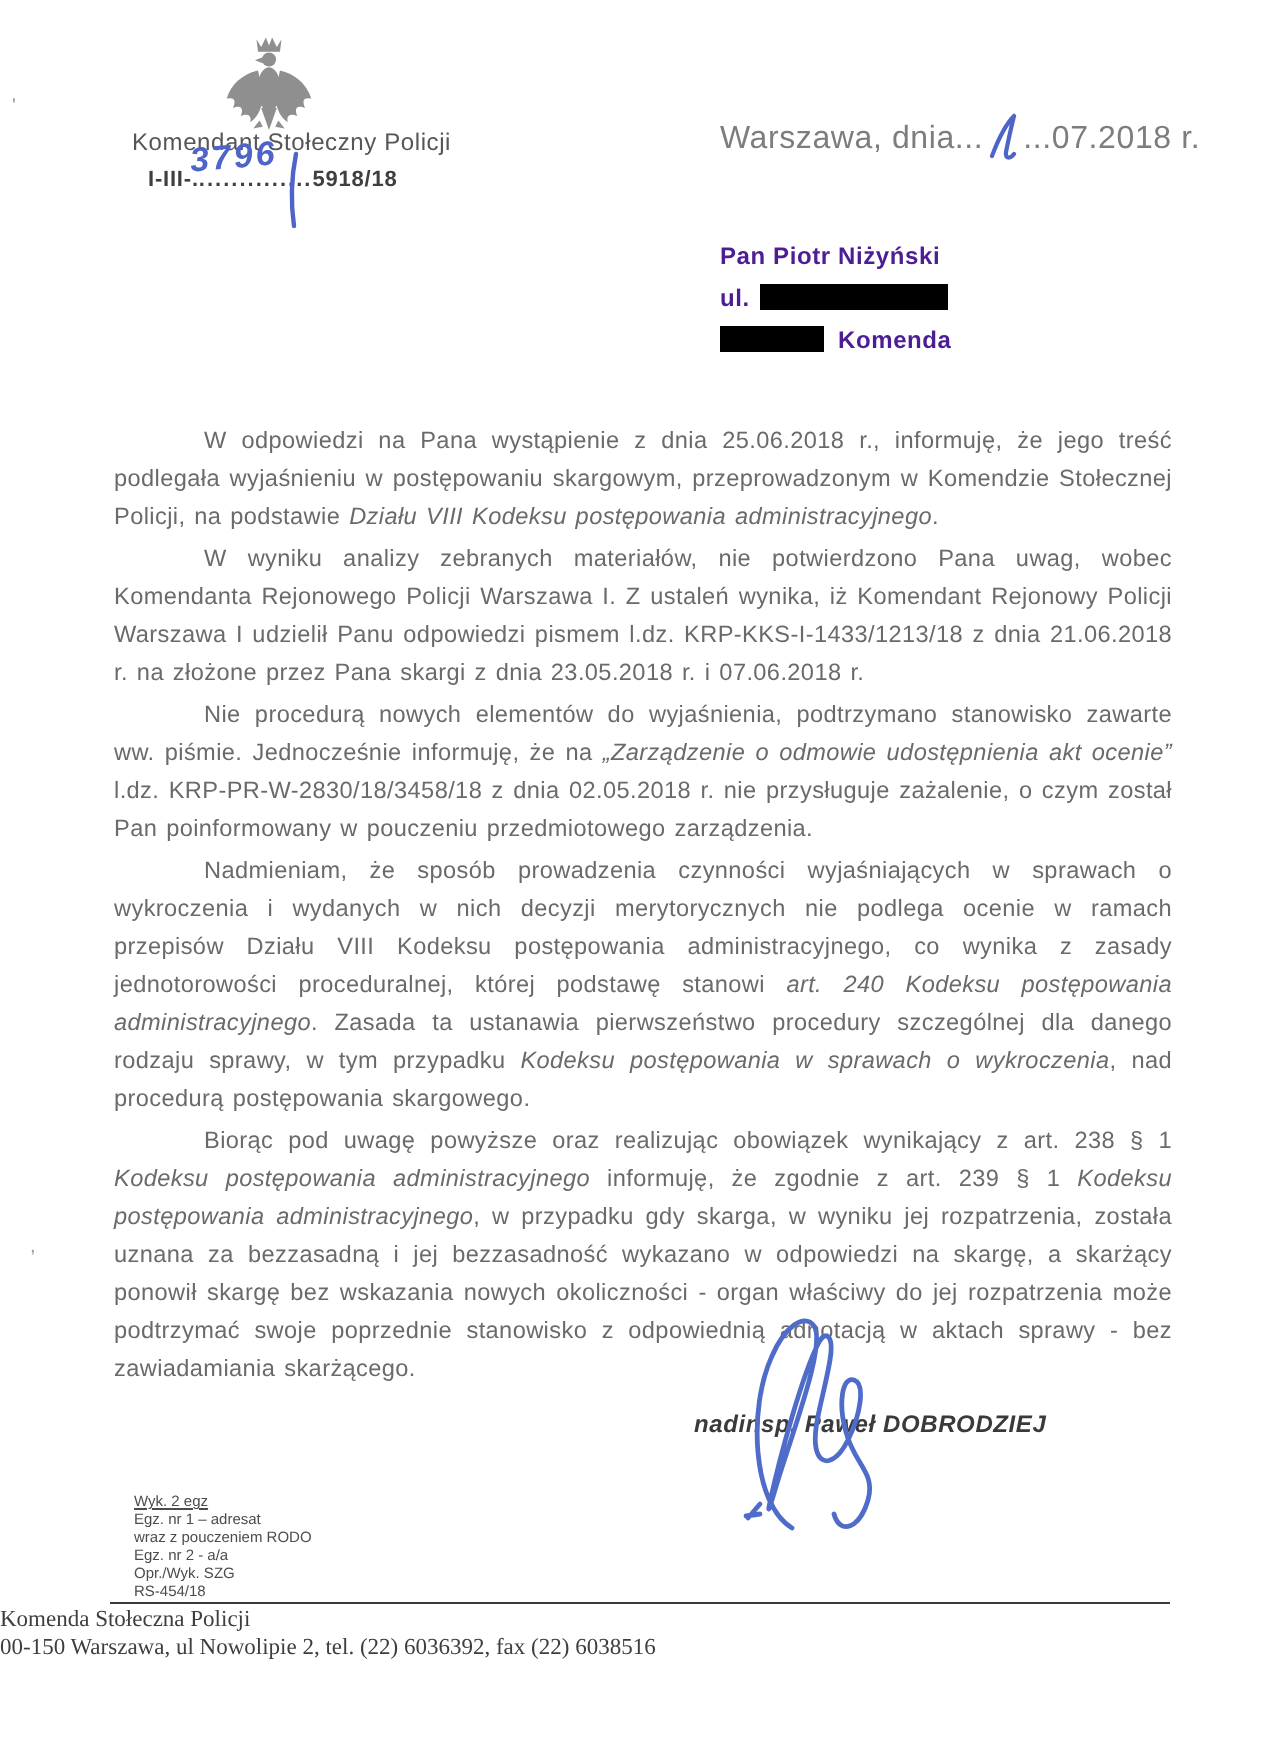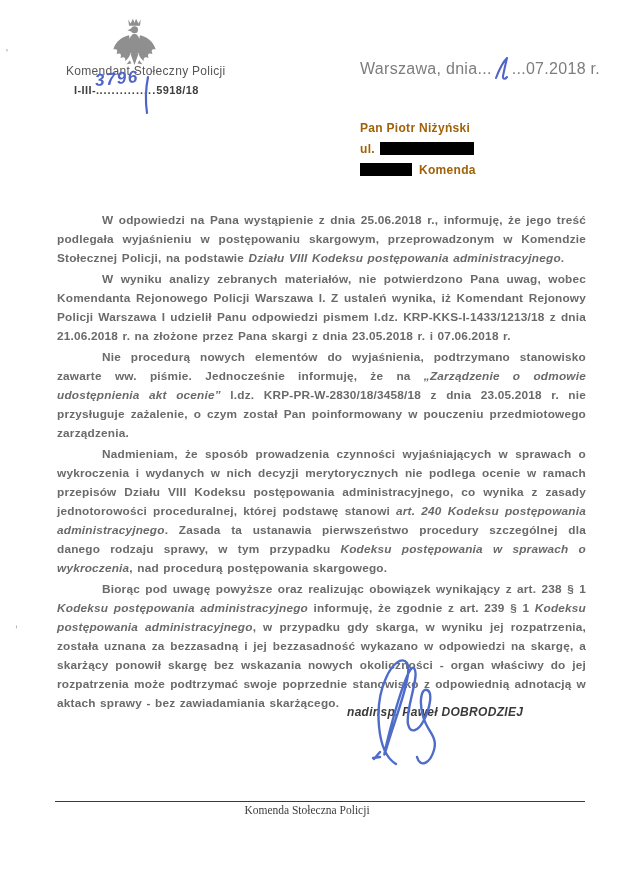--- a/index.html
+++ b/index.html
@@ -11,44 +11,44 @@
   .sender-title{position:absolute;left:66px;top:64px;font-size:12px;color:#565656;letter-spacing:.3px;}
   .ref-line{position:absolute;left:74px;top:84px;font-size:11px;font-weight:bold;color:#3f3f3f;letter-spacing:.4px;}
   .ref-line .dots{font-weight:bold;letter-spacing:1px;}
   .hw-number{position:absolute;left:95px;top:69px;font-size:17px;font-style:italic;color:#4f64c8;
              transform:rotate(-5deg);letter-spacing:1.5px;font-weight:bold;}
   .hw-slash{position:absolute;left:141px;top:75px;}
   .date-line{position:absolute;left:360px;top:41px;font-size:16px;color:#7d7d7d;letter-spacing:.3px;margin-top:15px;}
   .date-line svg{vertical-align:-6px;}
 
   
-  .recipient{position:absolute;left:360px;top:121px;font-size:12px;color:#a16207;font-weight:bold;letter-spacing:.3px;}
+  .recipient{position:absolute;left:360px;top:121px;font-size:12px;color:#4c1d95;font-weight:bold;letter-spacing:.3px;}
   .recipient .line{margin-bottom:7px;white-space:nowrap;}
   .redact{display:inline-block;background:#000;height:13px;vertical-align:-2px;}
   .bar1{width:94px;margin-left:5px;}
   .bar2{width:52px;margin-right:7px;}
 
   
   .body-text{position:absolute;left:57px;top:211px;width:529px;}
   .body-text p{margin:0 0 2px 0;text-indent:45px;text-align:justify;
-               font-size:11.8px;line-height:19px;color:#6a6a6a;letter-spacing:.2px;word-spacing:1px;font-weight:bold;}
+               font-size:11.8px;line-height:19px;color:#6a6a6a;letter-spacing:.2px;word-spacing:1px;}
   .body-text .it{font-style:italic;}
 
   
   .signature-label{position:absolute;left:347px;top:705px;font-size:12px;font-weight:bold;font-style:italic;
                    color:#3a3a3a;letter-spacing:.3px;}
   .signature-ink{position:absolute;left:366px;top:654px;z-index:3;}
 
   
   .distribution{position:absolute;left:67px;top:746px;font-size:7.5px;line-height:9px;color:#4c4c4c;}
   .distribution .d0{text-decoration:underline;}
 
   
   .footer-rule{position:absolute;left:55px;top:801px;width:530px;height:1px;background:#3a3a3a;}
-  .footer{position:absolute;left:0;top:804px;width:614px;text-align:center;
+  .footer{position:absolute;left:0;top:804px;width:614px;
           font-family:"Liberation Serif", serif;font-size:11.5px;line-height:13.5px;color:#3e3e3e;}
 
   .artifact{position:absolute;color:#9a9a9a;font-size:10px;}
 </style>
 </head>
 <body>
 
 <div class="page">
 
   <svg class="emblem" viewBox="0 0 60 64">
@@ -80,35 +80,44 @@
 
   <div class="recipient">
     <div class="line">Pan Piotr Niżyński</div>
     <div class="line"><span>ul.</span><span class="redact bar1"></span></div>
     <div class="line"><span class="redact bar2"></span><span>Komenda</span></div>
   </div>
 
   <div class="body-text">
       <p><span>W odpowiedzi na Pana wystąpienie z dnia 25.06.2018 r., informuję, że jego treść podlegała wyjaśnieniu w postępowaniu skargowym, przeprowadzonym w Komendzie Stołecznej Policji, na podstawie </span><span class="it">Działu VIII Kodeksu postępowania administracyjnego</span><span>.</span></p>
       <p><span>W wyniku analizy zebranych materiałów, nie potwierdzono Pana uwag, wobec Komendanta Rejonowego Policji Warszawa I. Z ustaleń wynika, iż Komendant Rejonowy Policji Warszawa I udzielił Panu odpowiedzi pismem l.dz. KRP-KKS-I-1433/1213/18 z dnia 21.06.2018 r. na złożone przez Pana skargi z dnia 23.05.2018 r. i 07.06.2018 r.</span></p>
-      <p><span>Nie procedurą nowych elementów do wyjaśnienia, podtrzymano stanowisko zawarte ww. piśmie. Jednocześnie informuję, że na </span><span class="it">„Zarządzenie o odmowie udostępnienia akt ocenie”</span><span> l.dz. KRP-PR-W-2830/18/3458/18 z dnia 23.05.2018 r. nie przysługuje zażalenie, o czym został Pan poinformowany w pouczeniu przedmiotowego zarządzenia.</span></p>
+      <p><span>Nie procedurą nowych elementów do wyjaśnienia, podtrzymano stanowisko zawarte ww. piśmie. Jednocześnie informuję, że na </span><span class="it">„Zarządzenie o odmowie udostępnienia akt ocenie”</span><span> l.dz. KRP-PR-W-2830/18/3458/18 z dnia 02.05.2018 r. nie przysługuje zażalenie, o czym został Pan poinformowany w pouczeniu przedmiotowego zarządzenia.</span></p>
       <p><span>Nadmieniam, że sposób prowadzenia czynności wyjaśniających w sprawach o wykroczenia i wydanych w nich decyzji merytorycznych nie podlega ocenie w ramach przepisów Działu VIII Kodeksu postępowania administracyjnego, co wynika z zasady jednotorowości proceduralnej, której podstawę stanowi </span><span class="it">art. 240 Kodeksu postępowania administracyjnego</span><span>. Zasada ta ustanawia pierwszeństwo procedury szczególnej dla danego rodzaju sprawy, w tym przypadku </span><span class="it">Kodeksu postępowania w sprawach o wykroczenia</span><span>, nad procedurą postępowania skargowego.</span></p>
       <p><span>Biorąc pod uwagę powyższe oraz realizując obowiązek wynikający z art. 238 § 1 </span><span class="it">Kodeksu postępowania administracyjnego</span><span> informuję, że zgodnie z art. 239 § 1 </span><span class="it">Kodeksu postępowania administracyjnego</span><span>, w przypadku gdy skarga, w wyniku jej rozpatrzenia, została uznana za bezzasadną i jej bezzasadność wykazano w odpowiedzi na skargę, a skarżący ponowił skargę bez wskazania nowych okoliczności - organ właściwy do jej rozpatrzenia może podtrzymać swoje poprzednie stanowisko z odpowiednią adnotacją w aktach sprawy - bez zawiadamiania skarżącego.</span></p>
     </div>
 
   <div class="signature-label">nadinsp.  Paweł DOBRODZIEJ</div>
   <svg class="signature-ink" width="104" height="116" viewBox="0 0 104 116">
     <g fill="none" stroke="#4f6cc9" stroke-width="2.4" stroke-linecap="round">
       <path d="M30 110 C10 98 8 50 20 24 C26 10 36 2 41 9 C47 18 31 60 23 86 C20 96 17 106 19 97 C24 74 35 34 43 18 C47 10 51 14 49 26 C46 44 40 60 42 70 C44 80 52 78 58 66 C64 54 67 38 61 36 C55 34 53 48 57 62 C61 78 72 82 68 96 C64 110 54 114 51 103"></path>
       <path d="M14 98 L8 105 M14 103 L7 104"></path>
     </g>
   </svg>
 
+  <div class="distribution">
+      <div class="d0">Wyk. 2 egz</div>
+      <div>Egz. nr 1 – adresat</div>
+      <div>wraz z pouczeniem RODO</div>
+      <div>Egz. nr 2 - a/a</div>
+      <div>Opr./Wyk. SZG</div>
+      <div>RS-454/18</div>
+    </div>
 
   <div class="footer-rule"></div>
   <div class="footer">
     <div>Komenda Stołeczna Policji</div>
+    <div>00-150 Warszawa, ul Nowolipie 2, tel. (22) 6036392, fax (22) 6038516</div>
   </div>
 
   <div class="artifact" style="left:6px;top:48px;">'</div>
   <div class="artifact" style="left:15px;top:618px;">,</div>
 
 </div>
 
 </body></html>

